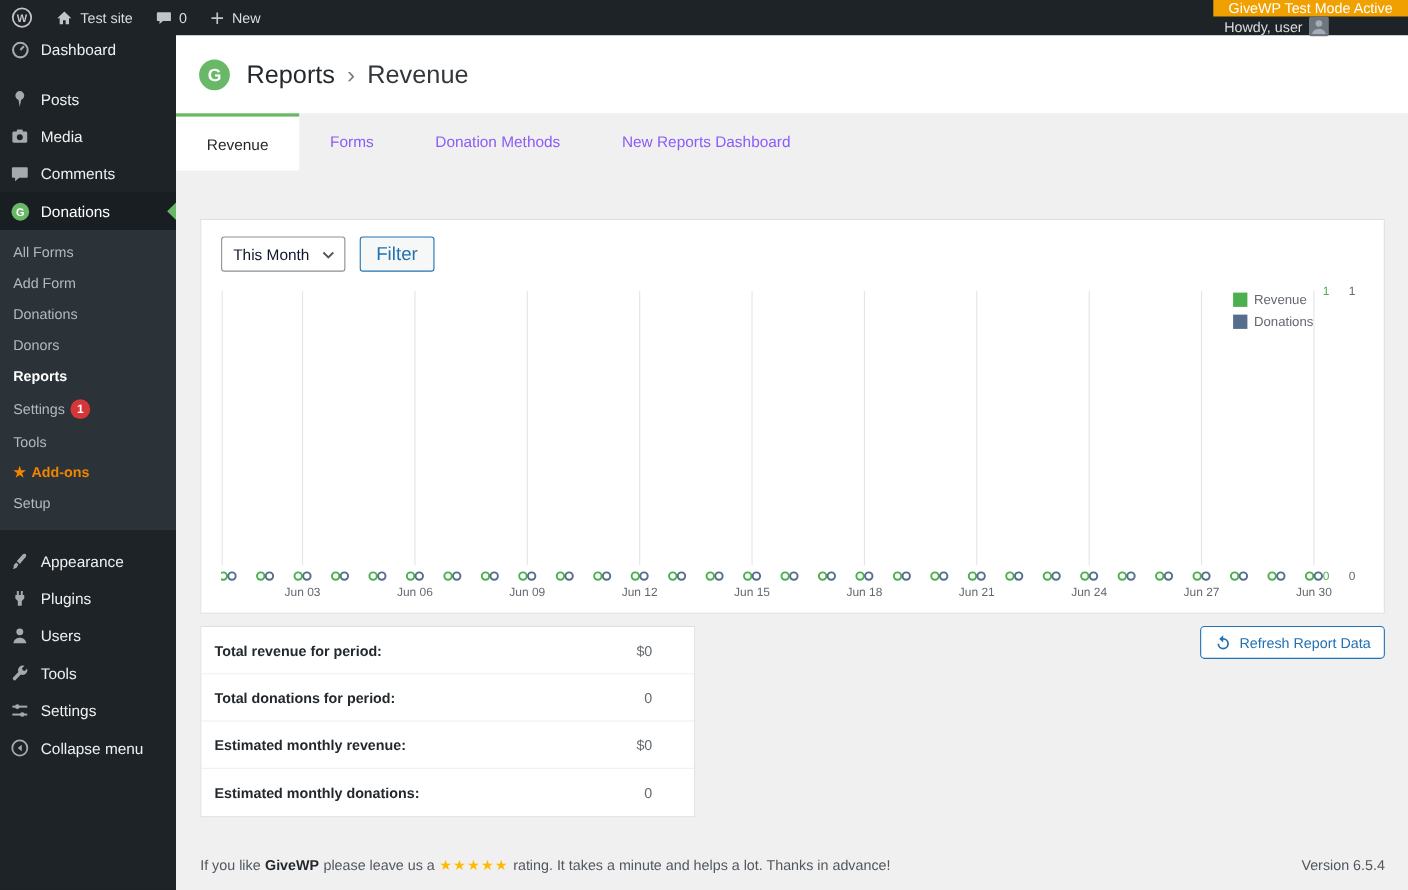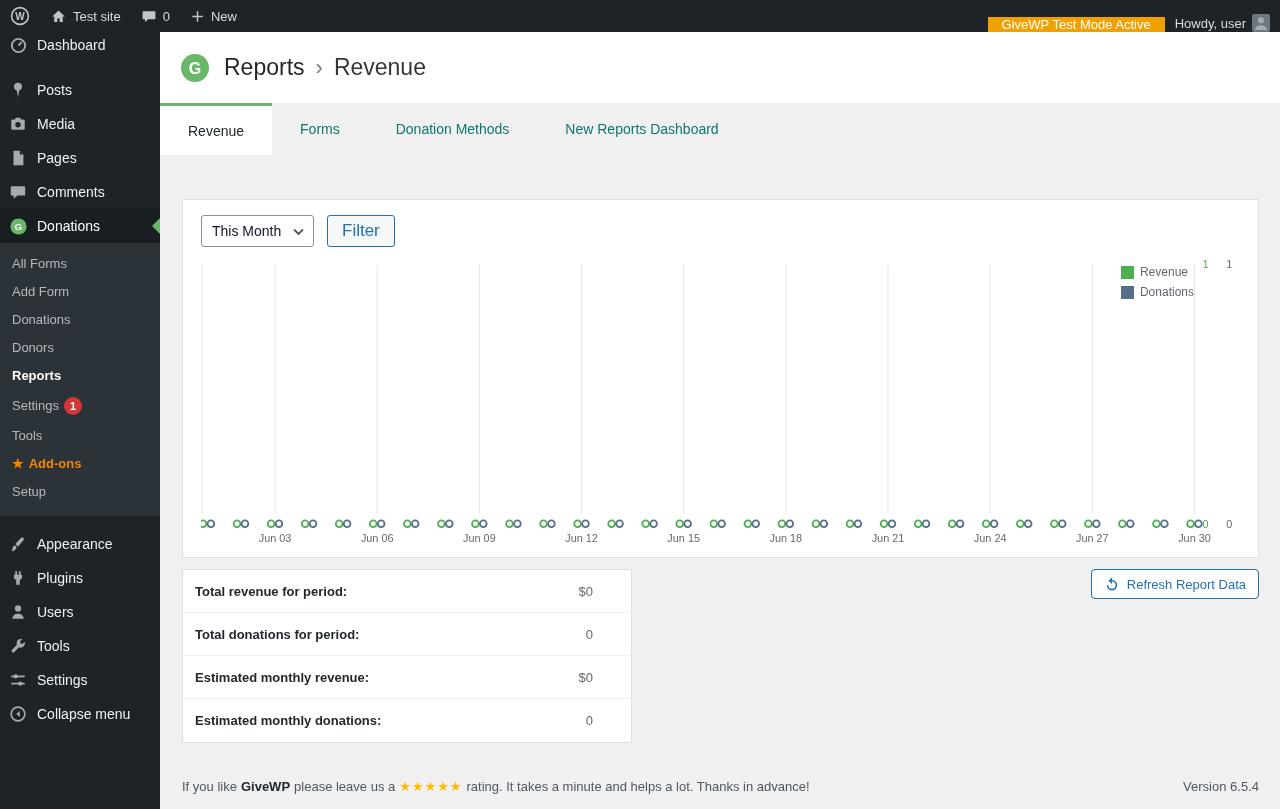--- a/index.html
+++ b/index.html
@@ -9,21 +9,21 @@
     font-size:13px; color:#3c434a; background:#f0f0f1; overflow:hidden;
   }
   svg { display:block; }
   svg text { font-family:"Liberation Sans",sans-serif; }
 
   
   #adminbar { position:fixed; top:0; left:0; right:0; height:32px; background:#1d2327;
     display:flex; align-items:stretch; z-index:100; color:#c3c4c7; }
   .ab-item { display:flex; align-items:center; gap:6px; padding:0 10px; font-size:13px;
     color:#dcdcde; cursor:pointer; white-space:nowrap; }
-  .ab-right { margin-left:auto; display:flex; align-items:flex-end; }
+  .ab-right { margin-left:auto; display:flex; align-items:flex-start;flex-direction:column; }
   .ab-testmode { display:flex; align-items:center; padding:0 14px; color:#fff;
     background:var(--orange,#f0a000); cursor:pointer; }
   .avatar { width:18px; height:18px; border-radius:2px; background:#6e7680; overflow:hidden; }
 
   
   #sidebar { position:fixed; top:16px; left:0; bottom:0; width:160px; background:#1d2327; }
   #sidebar .menu-top-pad { height:12px; }
   .menu-sep { height:11px; }
   .menu-item { position:relative; display:flex; align-items:center; gap:9px;
     min-height:34px; padding:0 8px; font-size:14px; color:#f0f0f1; cursor:pointer; }
@@ -46,21 +46,21 @@
   #main { margin-left:160px; padding-top:32px; }
   .page-header { height:71px; background:#fff; display:flex; align-items:center;
     padding:0 20px; }
   .page-header .gw-logo { margin-right:14px; }
   .bc-parent { font-size:23px; color:#23282d; cursor:pointer; }
   .bc-sep { font-size:22px; color:#787c82; margin:0 11px; }
   .bc-current { font-size:23px; color:#32373c; }
 
   .tabbar { display:flex; height:52px; }
   .tab { display:flex; align-items:center; padding:0 28px; font-size:14px;
-    color:#0f766e; cursor:pointer; }
+    color:#8b5cf6; cursor:pointer; }
   .tab.active { background:#fff; border-top:3px solid var(--green,#69b868);
     color:#23282d; }
 
   .content { padding:44px 21px 0 22px; }
   .card { background:#fff; border:1px solid #e0e0e0; }
 
   .chart-card { padding:15px 18px 8px; }
   .controls { display:flex; align-items:center; gap:13px; }
   .select { position:relative; display:flex; align-items:center; height:32px;
     min-width:113px; padding:0 30px 0 10px; border:1px solid #8c8f94; border-radius:3px;
@@ -175,29 +175,20 @@
     <span class="micon">
       <svg width="18" height="18" viewBox="0 0 20 20">
           <rect x="7" y="3" width="6" height="3.4" rx="1" fill="#a7aaad"></rect>
           <rect x="2.5" y="5" width="15" height="11.5" rx="1.5" fill="#a7aaad"></rect>
           <circle cx="10" cy="10.8" r="3" fill="#1d2327"></circle>
         </svg>
     </span>
     <span>Media</span>
   </div>
 
-  <div class="menu-item">
-    <span class="micon">
-      <svg width="18" height="18" viewBox="0 0 20 20">
-          <path d="M5 2h7l4 4v12H5z" fill="#a7aaad"></path>
-          <path d="M12 2v4h4z" fill="#1d2327"></path>
-        </svg>
-    </span>
-    <span>Pages</span>
-  </div>
 
   <div class="menu-item">
     <span class="micon">
       <svg width="18" height="18" viewBox="0 0 20 20">
           <path d="M3 3.5h14c.6 0 1 .4 1 1V13c0 .6-.4 1-1 1H9.5l-4.3 3.6V14H3c-.6 0-1-.4-1-1V4.5c0-.6.4-1 1-1z" fill="#a7aaad"></path>
         </svg>
     </span>
     <span>Comments</span>
   </div>
 

